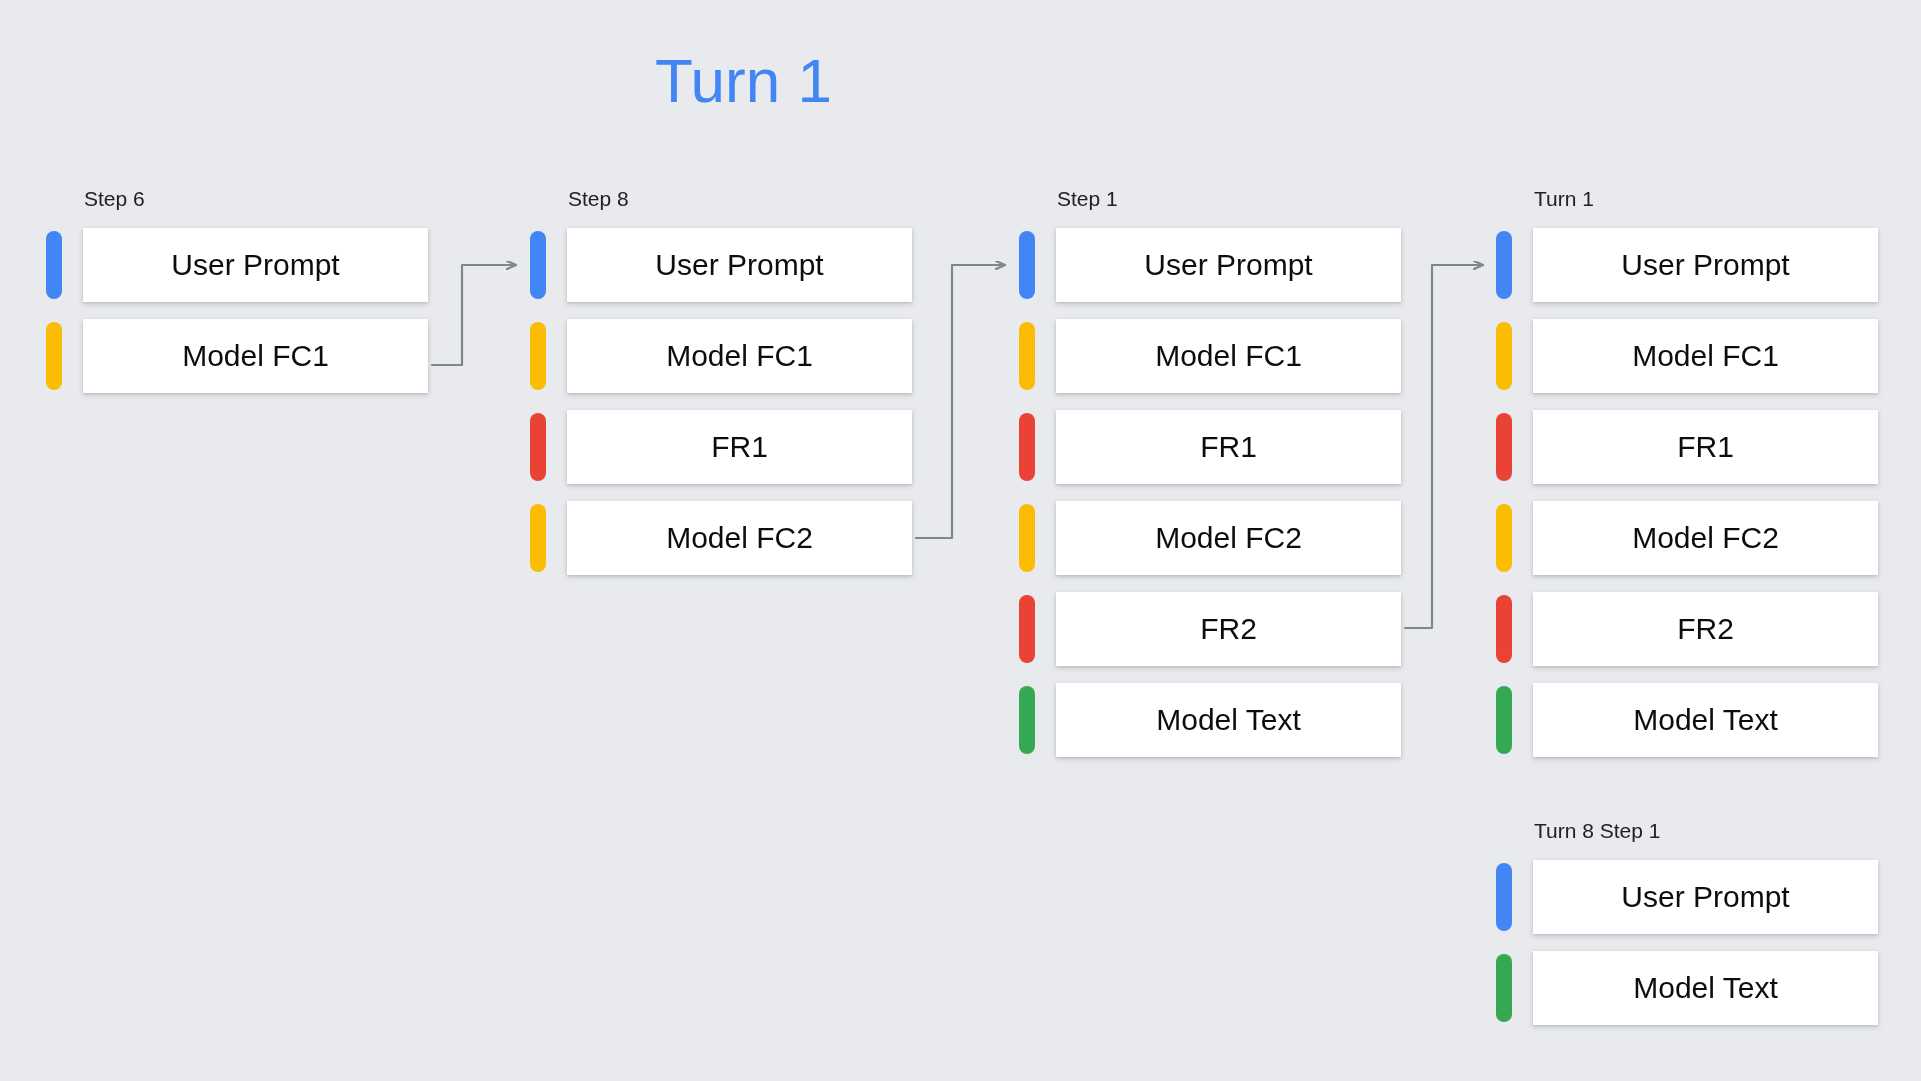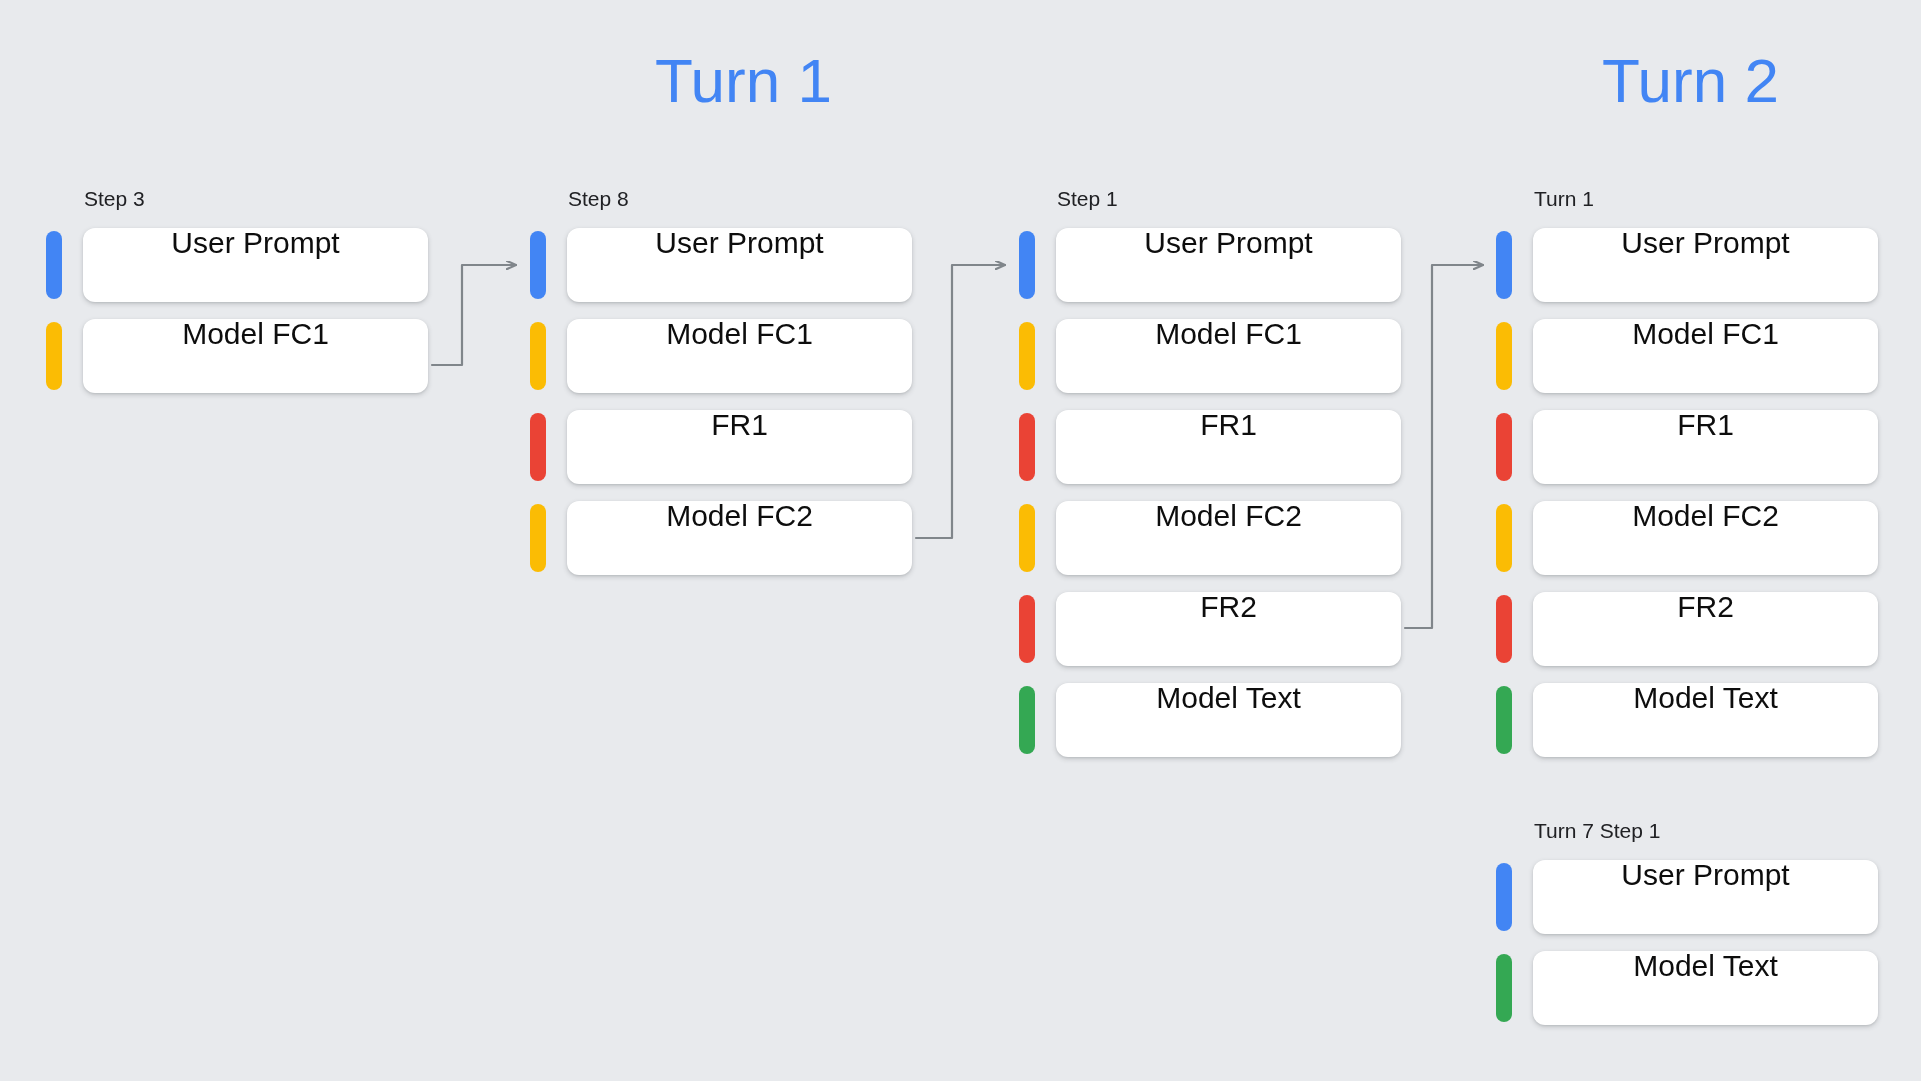--- a/index.html
+++ b/index.html
@@ -68,24 +68,24 @@
     height: 68px;
     border-radius: 8px;
   }
 
   .card {
     position: absolute;
     left: 37px;
     top: 0;
     height: 74px;
     background: #ffffff;
-    border-radius: 12px;
+    border-radius: 0;
     box-shadow: 0 2px 5px rgba(60,64,67,0.22), 0 1px 2px rgba(60,64,67,0.10);
     display: flex;
-    align-items: flex-start;
+    align-items: center;
     justify-content: center;
   }
   .card-text {
     font-size: 30px;
     color: #0d0d0d;
     line-height: 1;
     white-space: nowrap;
   }
 
   
@@ -94,24 +94,23 @@
     overflow: visible;
     pointer-events: none;
   }
 </style>
 </head>
 <body>
 
 <div id="canvas">
 
   <div class="turn-heading" style="left:655px; top:50px;">Turn 1</div>
-  <div class="turn-heading" style="left:1602px; top:50px;">Turn 2</div>
 
   <div class="group" style="left:46px; top:228px; width:390px;">
-    <div class="group-label">Step 3</div>
+    <div class="group-label">Step 6</div>
     <div class="rows">
 
       <div class="row">
         <div class="bar" style="background:#4285f4;"></div>
         <div class="card" style="width:345px;">
           <span class="card-text">User Prompt</span>
         </div>
       </div>
 
       <div class="row">
@@ -251,21 +250,21 @@
         <div class="bar" style="background:#34a853;"></div>
         <div class="card" style="width:345px;">
           <span class="card-text">Model Text</span>
         </div>
       </div>
 
     </div>
   </div>
 
   <div class="group" style="left:1496px; top:860px; width:390px;">
-    <div class="group-label">Turn 7 Step 1</div>
+    <div class="group-label">Turn 8 Step 1</div>
     <div class="rows">
 
       <div class="row">
         <div class="bar" style="background:#4285f4;"></div>
         <div class="card" style="width:345px;">
           <span class="card-text">User Prompt</span>
         </div>
       </div>
 
       <div class="row">

